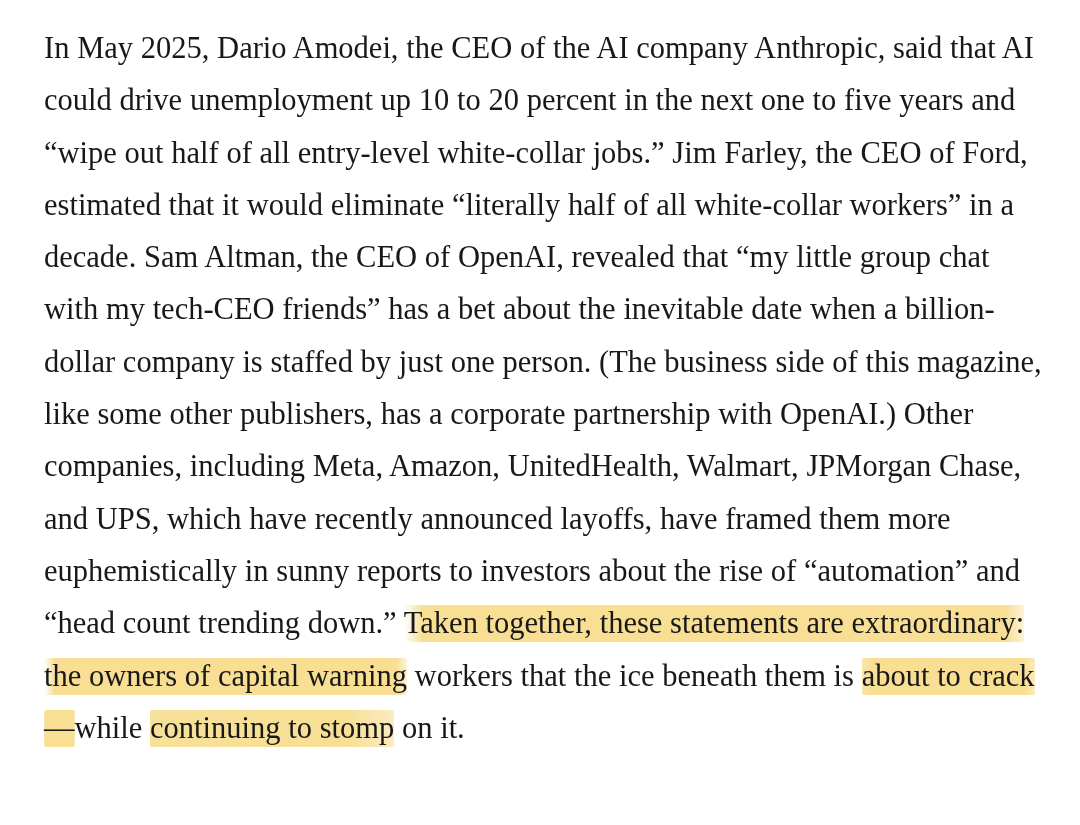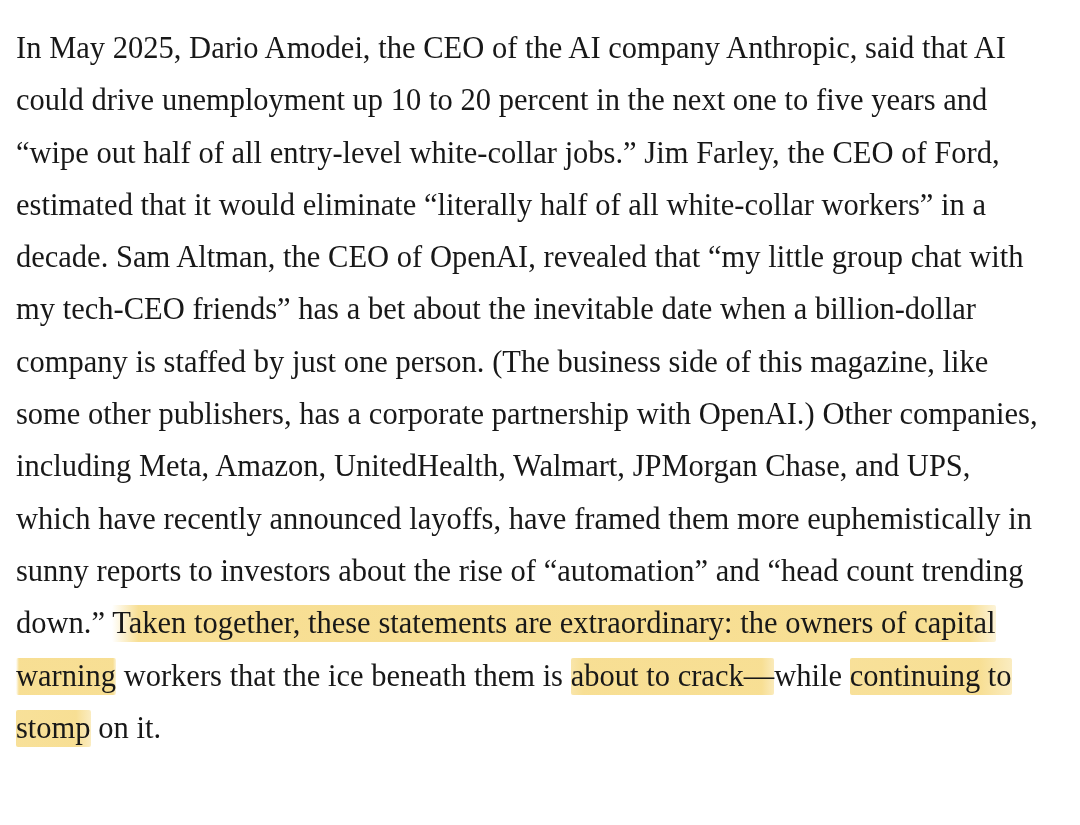--- a/index.html
+++ b/index.html
@@ -11,21 +11,21 @@
     width: 1080px;
     height: 825px;
     overflow: hidden;
     font-family: "Liberation Serif", "DejaVu Serif", serif;
     color: #1b1b1b;
   }
   #article {
     box-sizing: border-box;
     width: 1080px;
     height: 825px;
-    padding: 22px 30px 0 16px;
+    padding: 22px 30px 0 44px;
   }
   .para {
     font-size: 30.5px;
     line-height: 52.3px;
     text-align: left;
     letter-spacing: 0.0px;
     word-spacing: 0.1px;
     color: #181818;
     margin: 0;
   }

